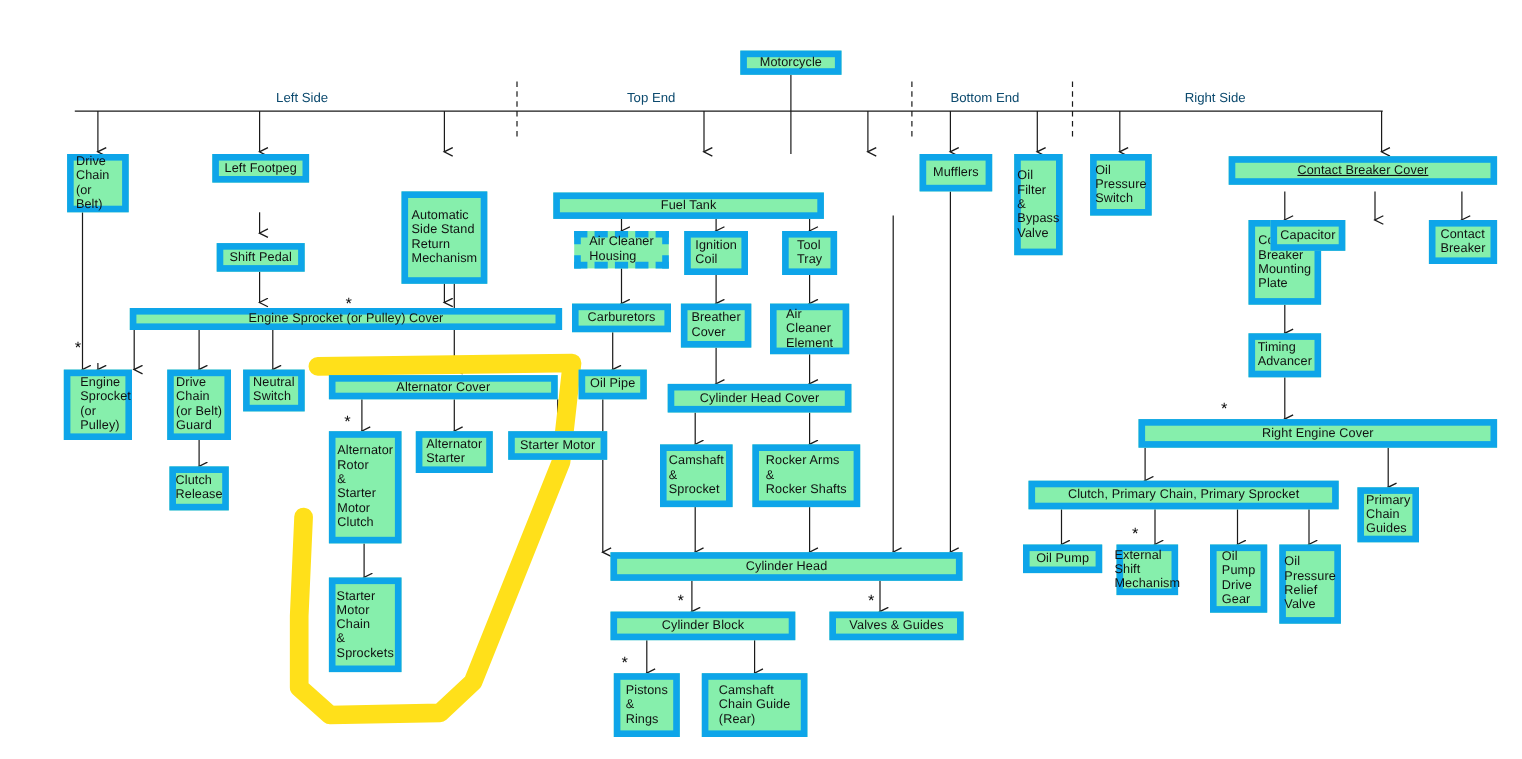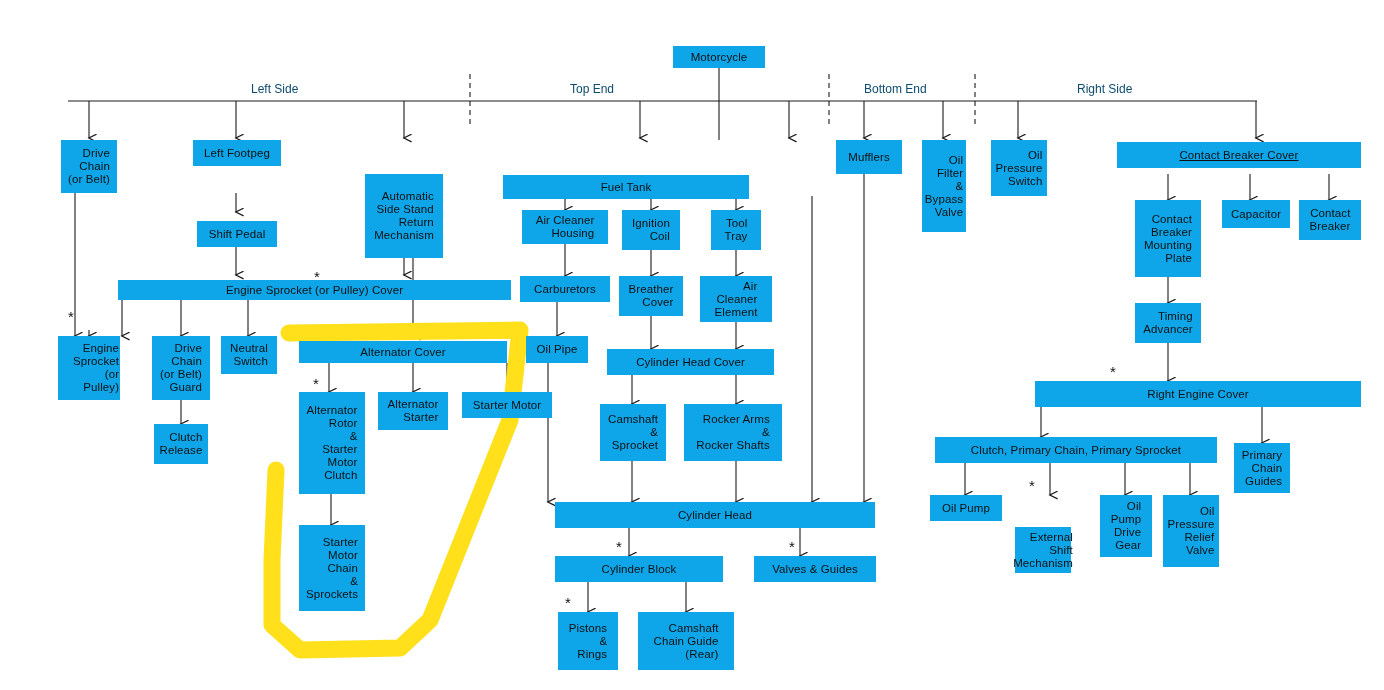--- a/index.html
+++ b/index.html
@@ -10,26 +10,26 @@
     position:relative;
     overflow:hidden;
   }
   #stage { position:absolute; left:0; top:0; width:1384px; height:690px; }
   svg.lines { position:absolute; left:0; top:0; width:1384px; height:690px; }
   .hl { position:absolute; left:0; top:0; width:1384px; height:690px; pointer-events:none; }
 
   .node {
     position:absolute;
     box-sizing:border-box;
-    border:4px solid #0ea5e9;
-    background:#0ea5e9;
+    border:6px solid #0ea5e9;
+    background:#86efac;
     display:flex;
     align-items:center;
     justify-content:center;
-    text-align:right;
+    text-align:left;
     font-size:11.5px;
     line-height:13px;
     letter-spacing:0.1px;
     white-space:pre-line;
     padding:1px 2px;
   }
   .node.dashed { border-style:dashed; }
   .grouplabel {
     position:absolute;
     font-size:12px;
@@ -249,32 +249,32 @@
 Valve</div>
   <div class="node" style="left:991px; top:140px; width:56px; height:56px;">Oil
 Pressure
 Switch</div>
 
   <div class="node" style="left:1117px; top:142px; width:244px; height:26px;text-decoration:underline;">Contact Breaker Cover</div>
   <div class="node" style="left:1135px; top:200px; width:66px; height:77px;">Contact
 Breaker
 Mounting
 Plate</div>
-  <div class="node" style="left:1222px; top:200px; width:68px; height:28px;">Capacitor</div>
+  <div class="node" style="left:1155px; top:200px; width:68px; height:28px;">Capacitor</div>
   <div class="node" style="left:1299px; top:200px; width:62px; height:40px;">Contact
 Breaker</div>
   <div class="node" style="left:1135px; top:303px; width:66px; height:40px;">Timing
 Advancer</div>
   <div class="node" style="left:1035px; top:381px; width:326px; height:26px;">Right Engine Cover</div>
   <div class="node" style="left:935px; top:437px; width:282px; height:26px;">Clutch, Primary Chain, Primary Sprocket</div>
   <div class="node" style="left:1234px; top:443px; width:56px; height:50px;">Primary
 Chain
 Guides</div>
   <div class="node" style="left:930px; top:495px; width:72px; height:26px;">Oil Pump</div>
-  <div class="node" style="left:1015px; top:495px; width:56px; height:46px;margin-top:32px;">External
+  <div class="node" style="left:1015px; top:495px; width:56px; height:46px;">External
 Shift
 Mechanism</div>
   <div class="node" style="left:1100px; top:495px; width:52px; height:62px;">Oil
 Pump
 Drive
 Gear</div>
   <div class="node" style="left:1163px; top:495px; width:56px; height:72px;">Oil
 Pressure
 Relief
 Valve</div>

